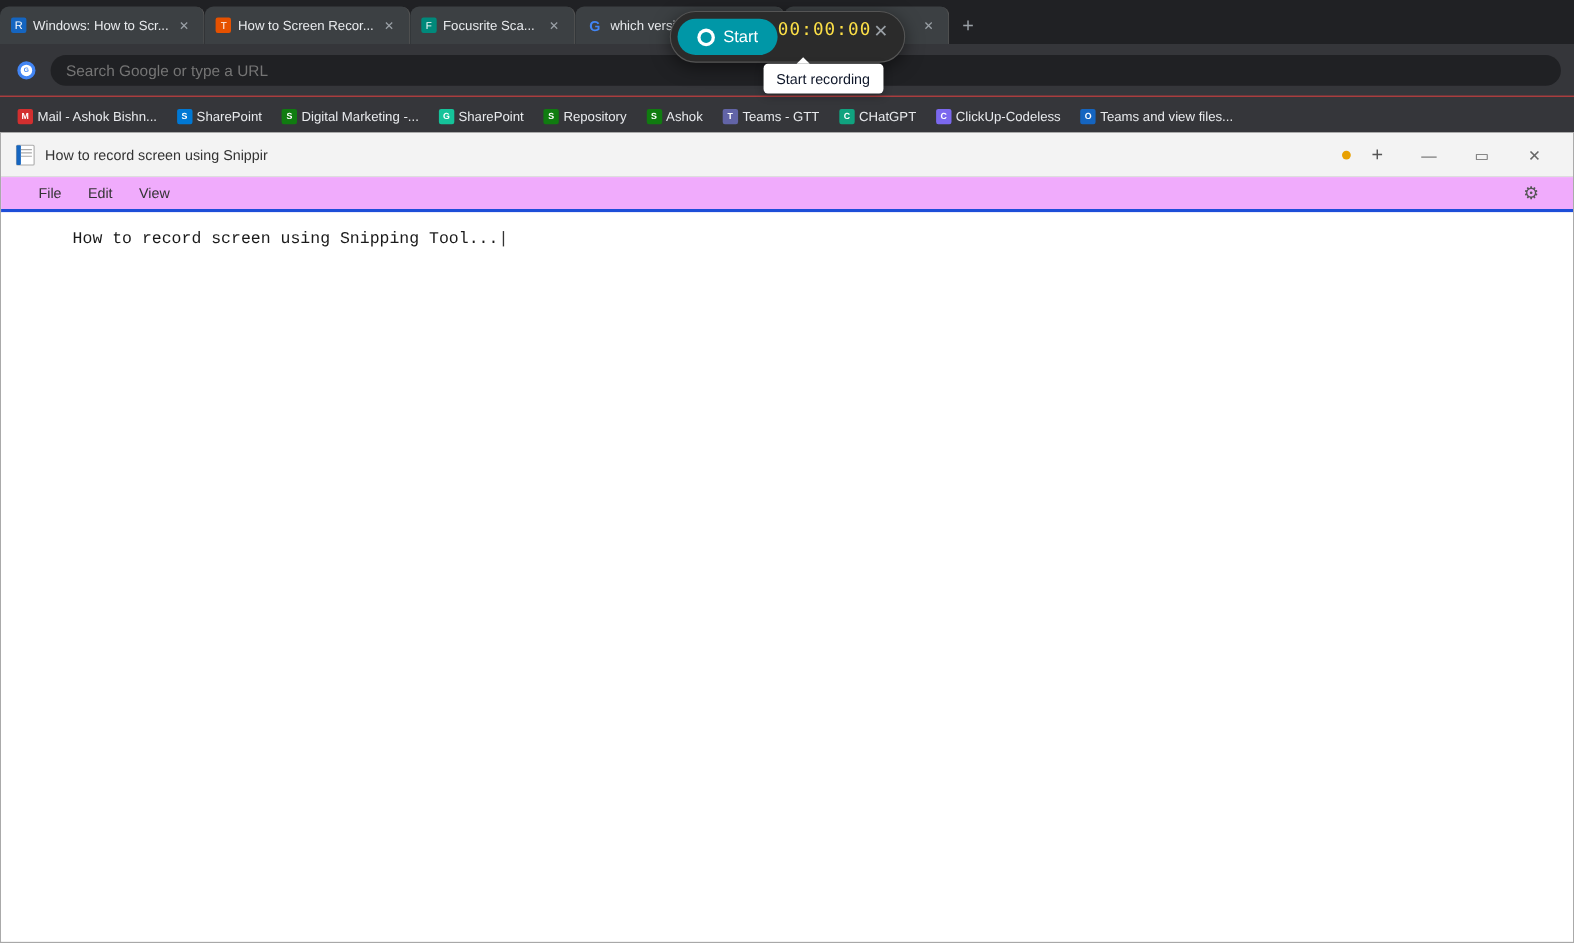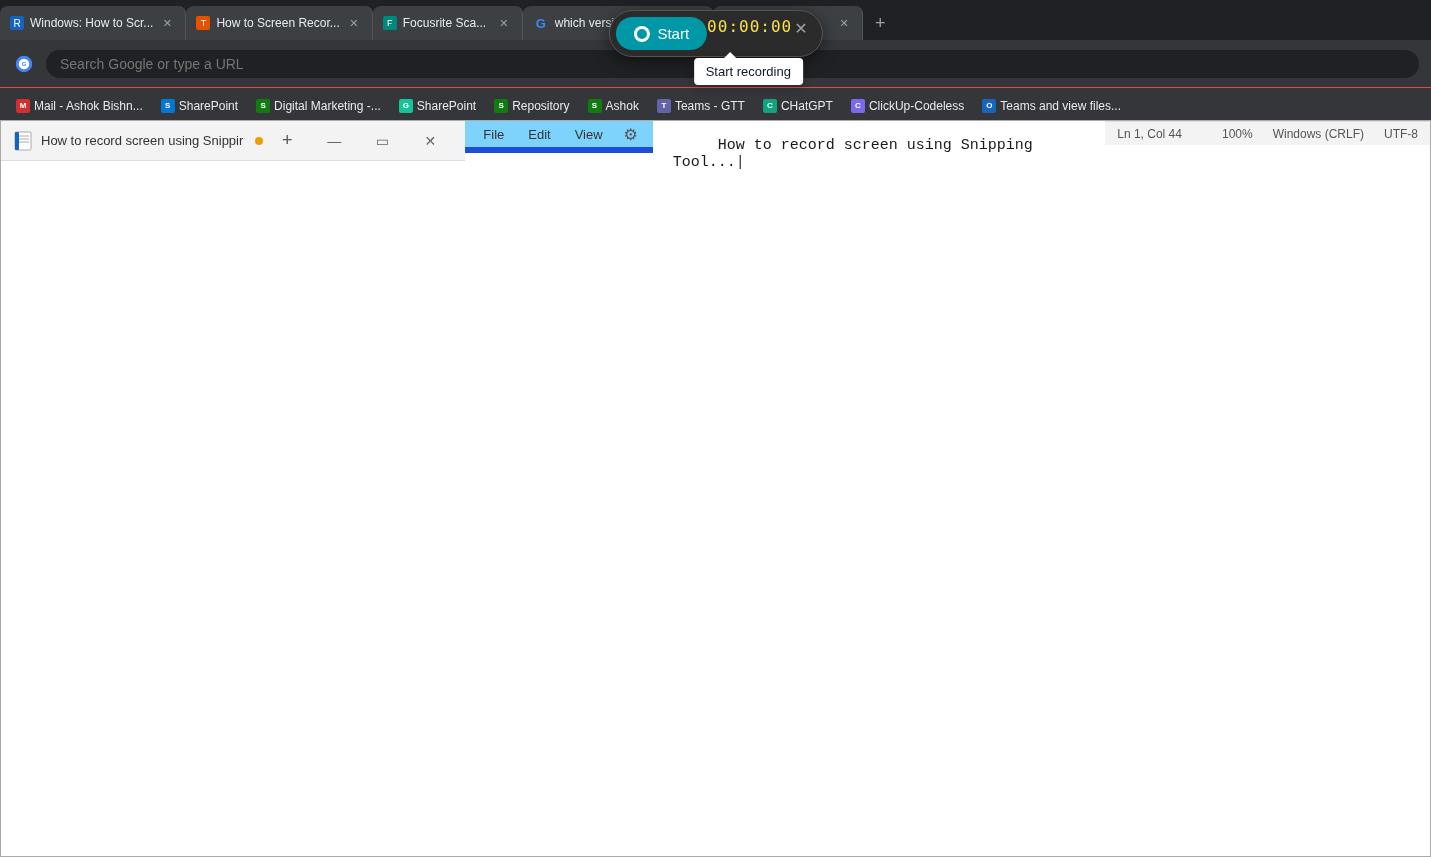--- a/index.html
+++ b/index.html
@@ -241,21 +241,21 @@
 
     
     .notepad-window {
       position: absolute;
       top: 120px;
       left: 0;
       right: 0;
       bottom: 0;
       background: white;
       display: flex;
-      flex-direction: row;
+      flex-direction: column;
       border: 1px solid #aaa;
     }
 
     .notepad-titlebar {
       background: #f3f3f3;
       height: 40px;
       display: flex;
       align-items: center;
       padding: 0 12px;
       border-bottom: 1px solid #ddd;
@@ -307,26 +307,26 @@
       display: flex;
       align-items: center;
       justify-content: center;
       font-size: 18px;
       color: #555;
       cursor: pointer;
     }
 
     
     .notepad-menu {
-      background: #7dd3fc;
+      background: #f0abfc;
       height: 32px;
       display: flex;
       align-items: center;
-      padding: 0 8px;
-      border-bottom: 6px solid #1d4ed8;
+      padding: 0 24px;
+      border-bottom: 3px solid #1d4ed8;
       gap: 4px;
     }
 
     .menu-item {
       padding: 4px 10px;
       font-size: 13px;
       color: #333;
       cursor: pointer;
       border-radius: 4px;
     }
@@ -529,22 +529,15 @@
       <div class="menu-item">File</div>
       <div class="menu-item">Edit</div>
       <div class="menu-item">View</div>
       <div class="settings-btn">⚙</div>
     </div>
 
     <div class="editor-area">
       <span class="editor-text cursor-line">How to record screen using Snipping Tool...</span>
     </div>
 
-    <div class="status-bar">
-      <span class="status-item">Ln 1, Col 44</span>
-      <div class="status-spacer"></div>
-      <span class="status-item">100%</span>
-      <span class="status-item">Windows (CRLF)</span>
-      <span class="status-item">UTF-8</span>
-    </div>
   </div>
 
 </div>
 
 </body></html>

